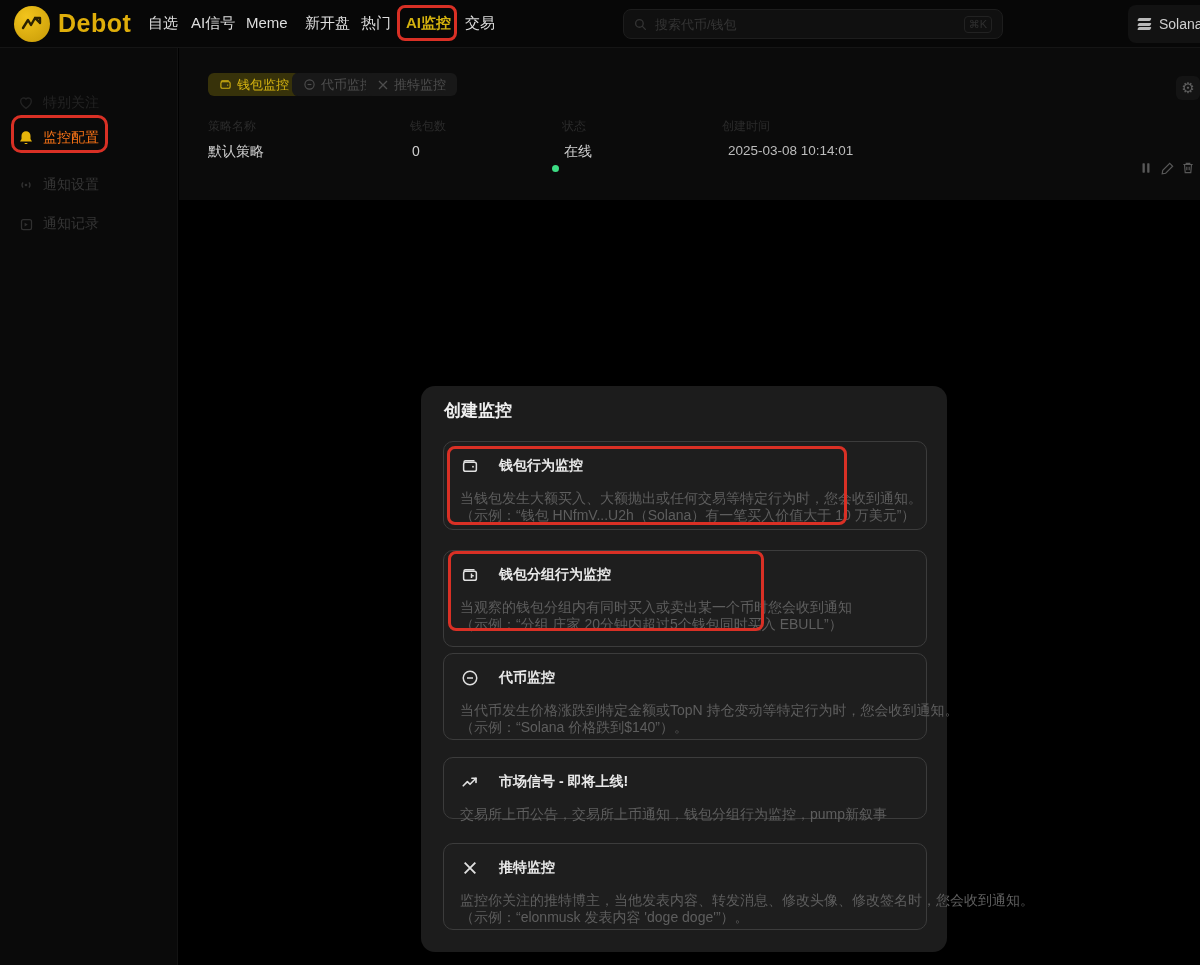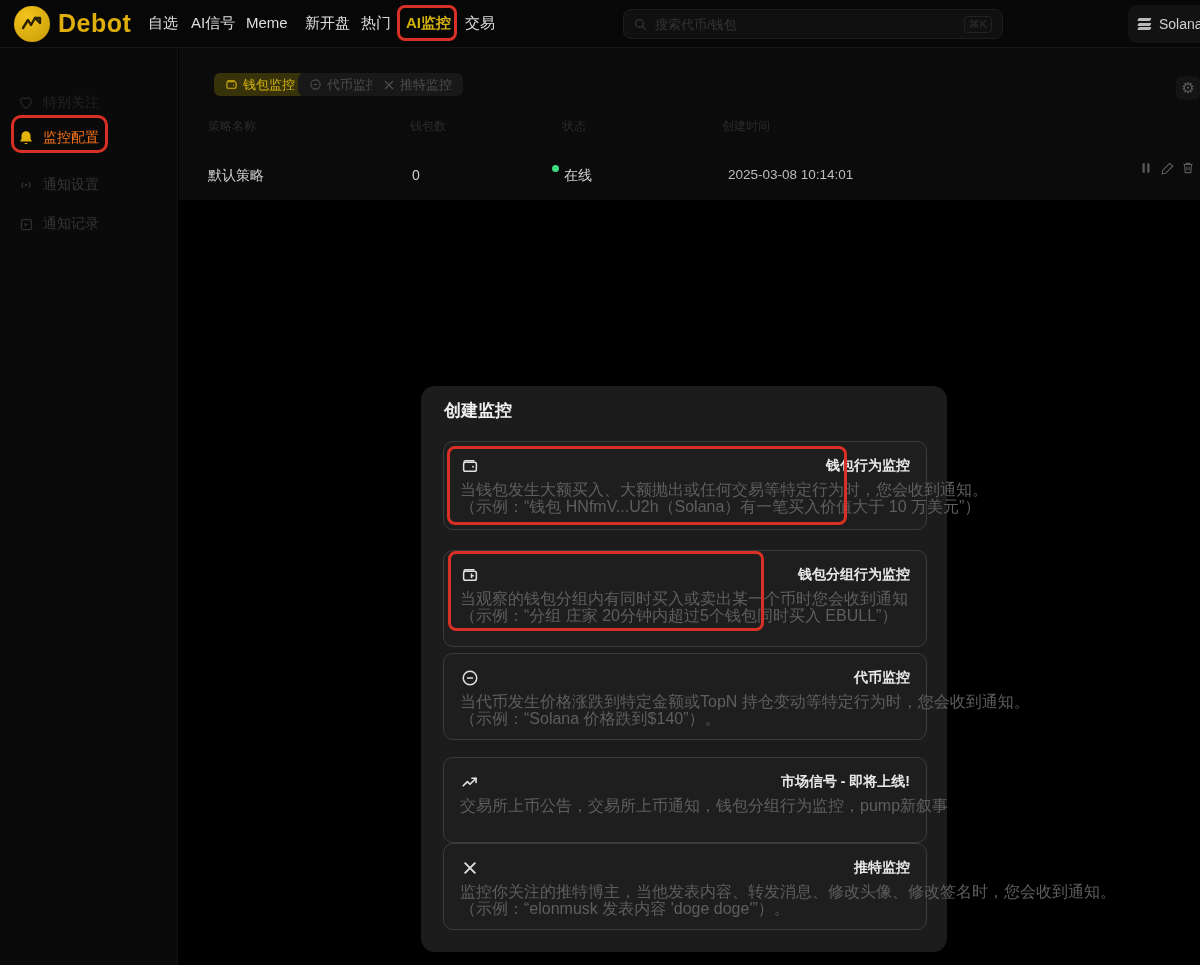--- a/index.html
+++ b/index.html
@@ -40,43 +40,43 @@
     align-items:center; justify-content:center; }
   .side-label { position:absolute; left:43px; font-size:14px; white-space:nowrap; }
   .dim1 { color:#232323; } .dim2 { color:#353535; }
   .side-label.lit { color:#f97316; }
 
   
   #content-strip { position:absolute; left:179px; top:48px; width:1021px; height:152px;
     background:#0b0b0b; }
   .tab-btn { position:absolute; top:73px; height:23px; border-radius:6px;
     display:flex; align-items:center; gap:5px; padding:0 11px; font-size:13px;
-    cursor:pointer; white-space:nowrap;margin-left:6px; }
+    cursor:pointer; white-space:nowrap; }
   .tab-btn.active { background:#37320a; color:#d6b411; }
   .tab-btn.inactive { background:#181818; color:#4e4e4e; }
   #settings-btn { position:absolute; left:1176px; top:76px; width:24px; height:24px;
     background:#141414; border-radius:6px; color:#5e5e5e; font-size:15px;
     display:flex; align-items:center; justify-content:center; cursor:pointer; }
 
   .th { position:absolute; top:118px; font-size:12px; color:#2b2b2b; white-space:nowrap; }
-  .td { position:absolute; top:167px; font-size:14px; color:#cfcfcf; white-space:nowrap;text-align:right; }
+  .td { position:absolute; top:143px; font-size:14px; color:#cfcfcf; white-space:nowrap;text-align:right; }
   #status-dot { position:absolute; left:552px; top:165px; width:7px; height:7px;
     border-radius:50%; background:#3ddc84; }
   .row-icon { position:absolute; top:161px; width:14px; height:14px; cursor:pointer; }
 
   
   #modal { position:absolute; left:421px; top:386px; width:526px; height:566px;
     background:#1c1c1c; border-radius:14px; box-shadow:0 10px 40px rgba(0,0,0,.7); z-index:10; }
   #modal-title { position:absolute; left:23px; top:13px; font-size:17px; font-weight:700; color:#f0f0f0; }
   .mcard { position:absolute; left:22px; width:484px; background:#1e1e1e;
     border:1px solid #3c3c3c; border-radius:10px; padding:14px 16px; cursor:pointer; }
-  .mcard-head { display:flex; align-items:center; gap:10px;justify-content:space-between; }
+  .mcard-head { display:flex; align-items:center; gap:20px; }
   .mcard-title { font-size:14px; font-weight:600; color:#e9e9e9; white-space:nowrap; }
   .mcard-icon { width:19px; height:19px; color:#e0e0e0; display:flex; align-items:center; justify-content:center; }
-  .mcard-desc { margin-top:6px; font-size:16px; line-height:17px; color:#5e5e5e; white-space:nowrap; }
+  .mcard-desc { margin-top:15px; font-size:14px; line-height:17px; color:#5e5e5e; white-space:nowrap; }
 
   
   .anno { position:absolute; border:3px solid #d93025; border-radius:8px;
     z-index:20; pointer-events:none; }
 
   svg { display:block; }
 </style>
 </head>
 <body>
 
@@ -250,21 +250,21 @@
         </svg>
       </span>
       <span class="mcard-title">代币监控</span>
     </div>
     <div class="mcard-desc">
       <div>当代币发生价格涨跌到特定金额或TopN 持仓变动等特定行为时，您会收到通知。</div>
       <div>（示例：“Solana 价格跌到$140”）。</div>
     </div>
   </div>
 
-  <div class="mcard" style="top:371px; height:86px">
+  <div class="mcard" style="top:371px; height:62px">
     <div class="mcard-head">
       <span class="mcard-icon">
         <svg width="18" height="18" viewBox="0 0 24 24" fill="none" stroke="currentColor" stroke-width="2.2" stroke-linecap="round" stroke-linejoin="round">
           <path d="M3 17l5.5-5.5 3.5 3.5L20 7"></path>
             <path d="M14.5 7H20v5.5"></path>
         </svg>
       </span>
       <span class="mcard-title">市场信号 - 即将上线!</span>
     </div>
     <div class="mcard-desc">

